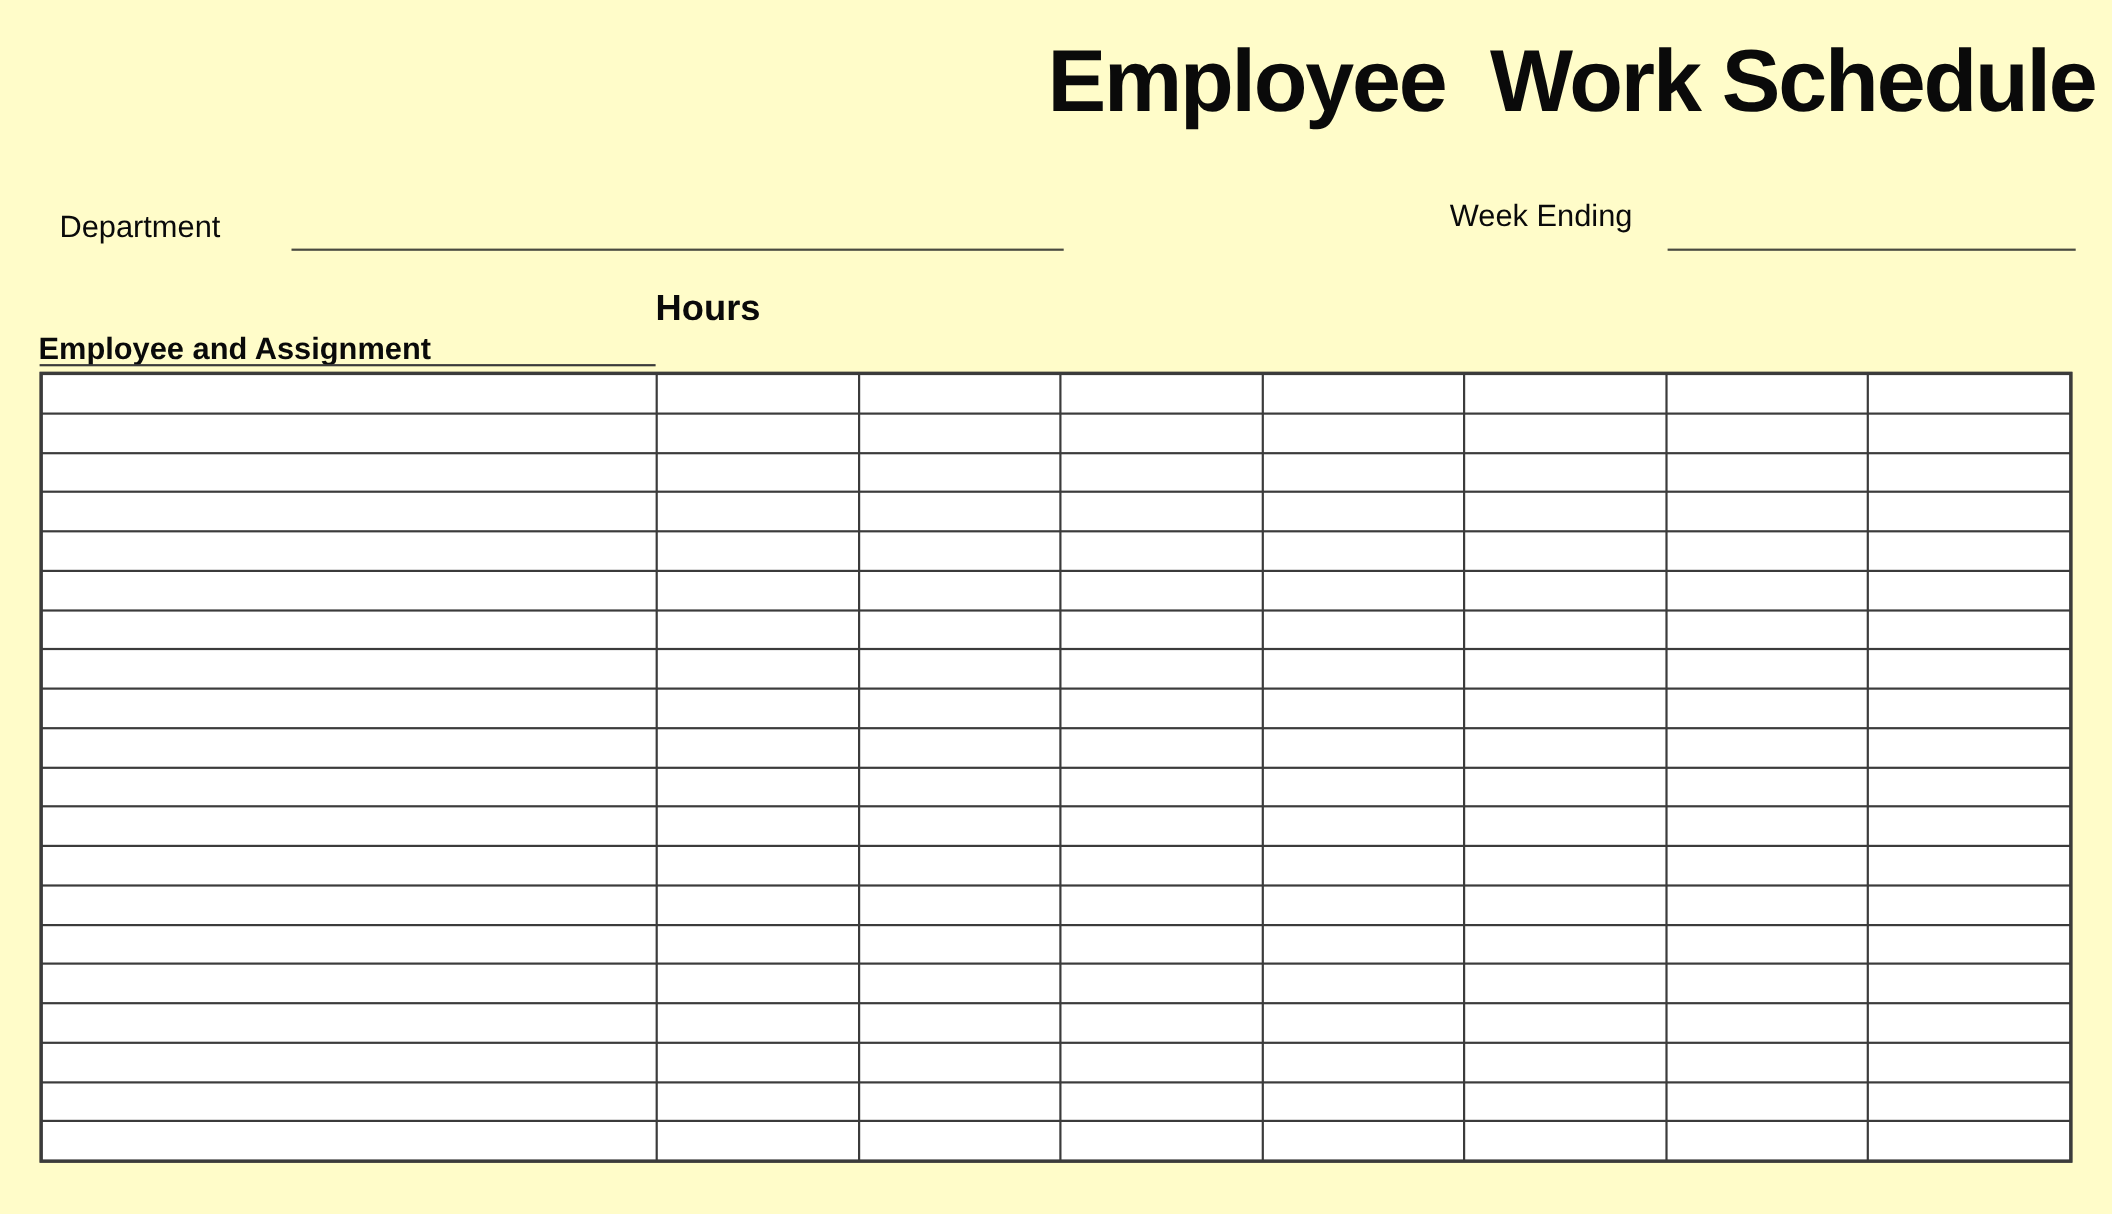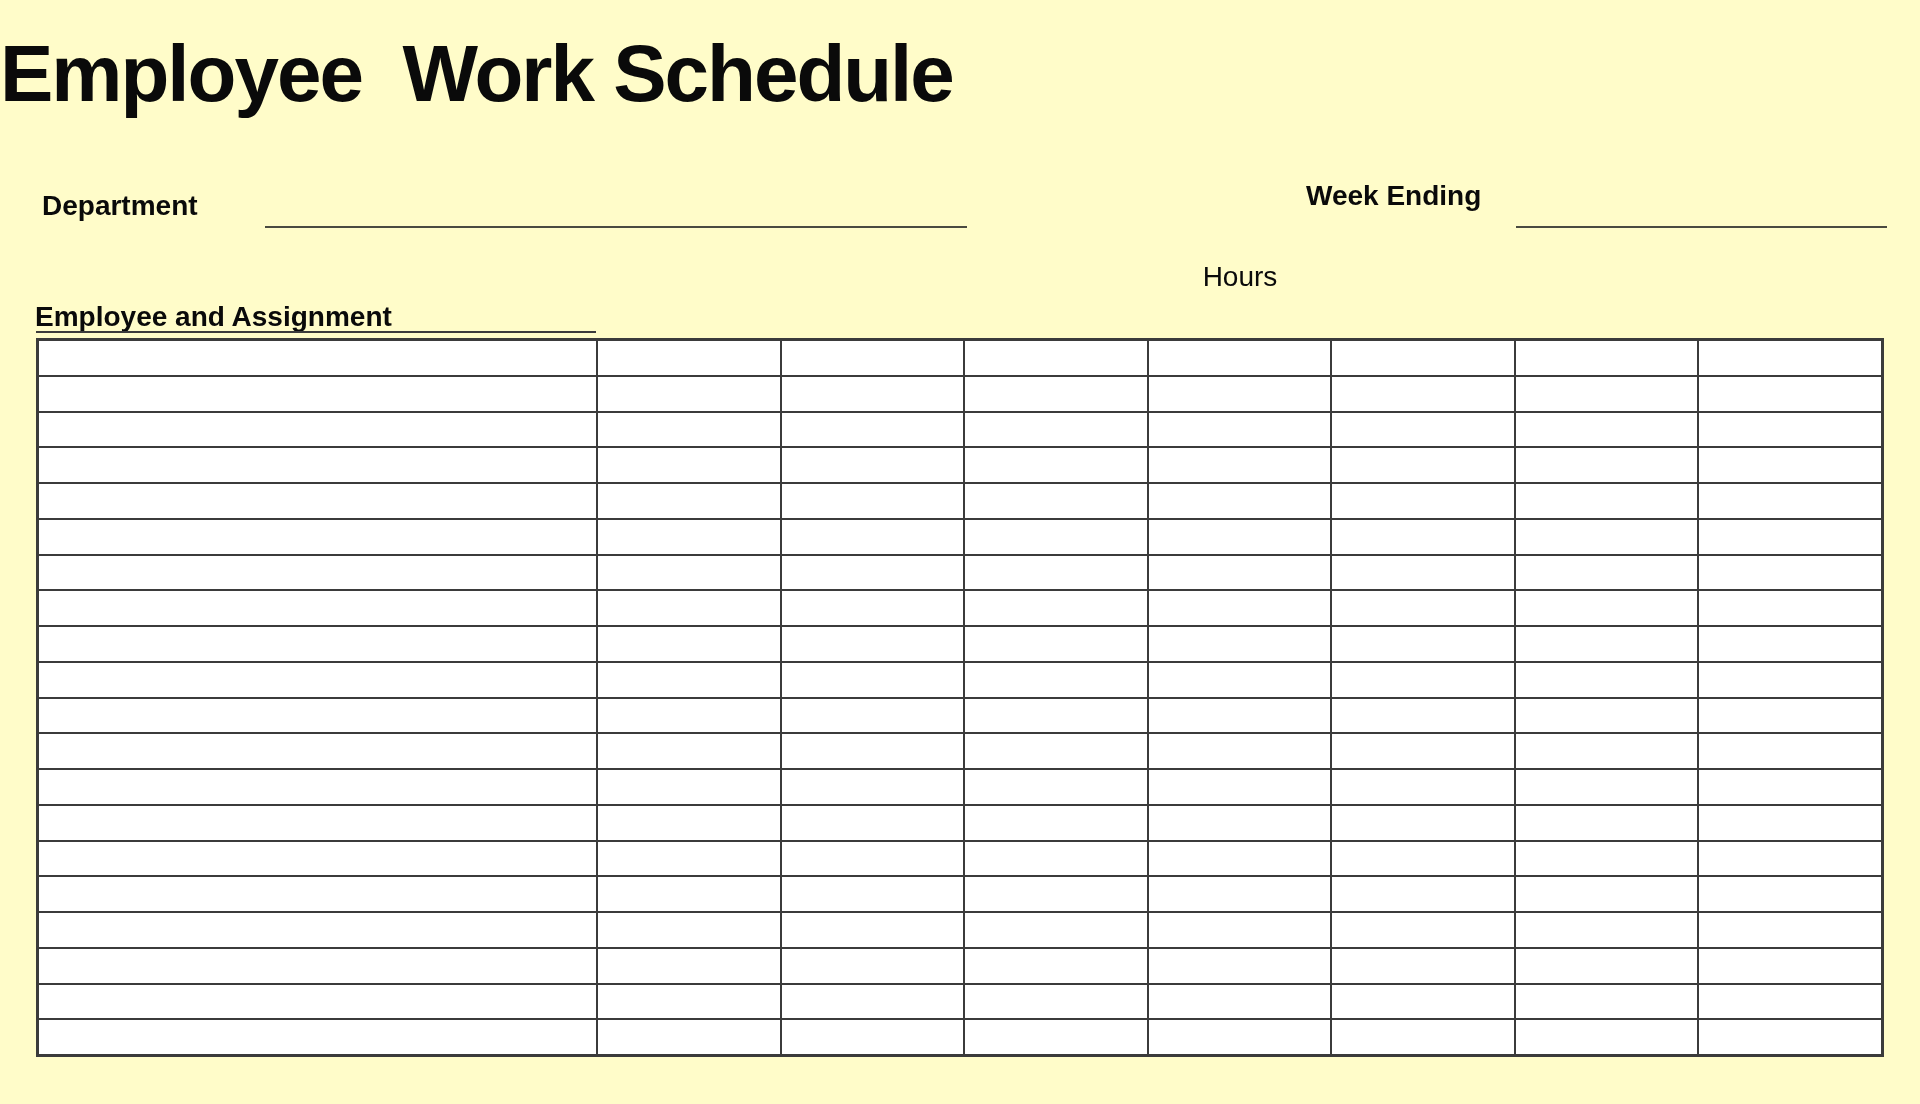--- a/index.html
+++ b/index.html
@@ -14,45 +14,45 @@
     position:relative;
     width:1920px;height:1104px;
     background:var(--bg);
     overflow:hidden;
     font-family:"Liberation Sans","DejaVu Sans",sans-serif;
     color:var(--ink);
   }
   .title{
     position:absolute;
     left:0;top:28px;width:1905px;
-    text-align:left;
+    text-align:right;
     font-size:80px;font-weight:bold;
     letter-spacing:-2px;
     white-space:pre;
     margin:0;
   }
   .field-label{
     position:absolute;
-    font-size:28px;font-weight:bold;
+    font-size:28px;font-weight:normal;
     white-space:nowrap;
+    margin-left:12px;
   }
   .dept-label{left:42px;top:190px;}
   .week-label{left:1306px;top:180px;}
   .fill-line{
     position:absolute;
     height:2px;
     background:#4A4A40;
   }
   .dept-line{left:265px;top:226px;width:702px;}
   .week-line{left:1516px;top:226px;width:371px;}
   .hours-header{
     position:absolute;
     left:596px;top:261px;width:1288px;
-    text-align:center;
-    font-size:28px;font-weight:normal;
+    font-size:33px;font-weight:bold;
   }
   .emp-header{
     position:absolute;
     left:35px;top:301px;
     font-size:28px;font-weight:bold;
     white-space:nowrap;
   }
   .emp-underline{
     position:absolute;
     left:36px;top:331px;width:560px;height:2px;

